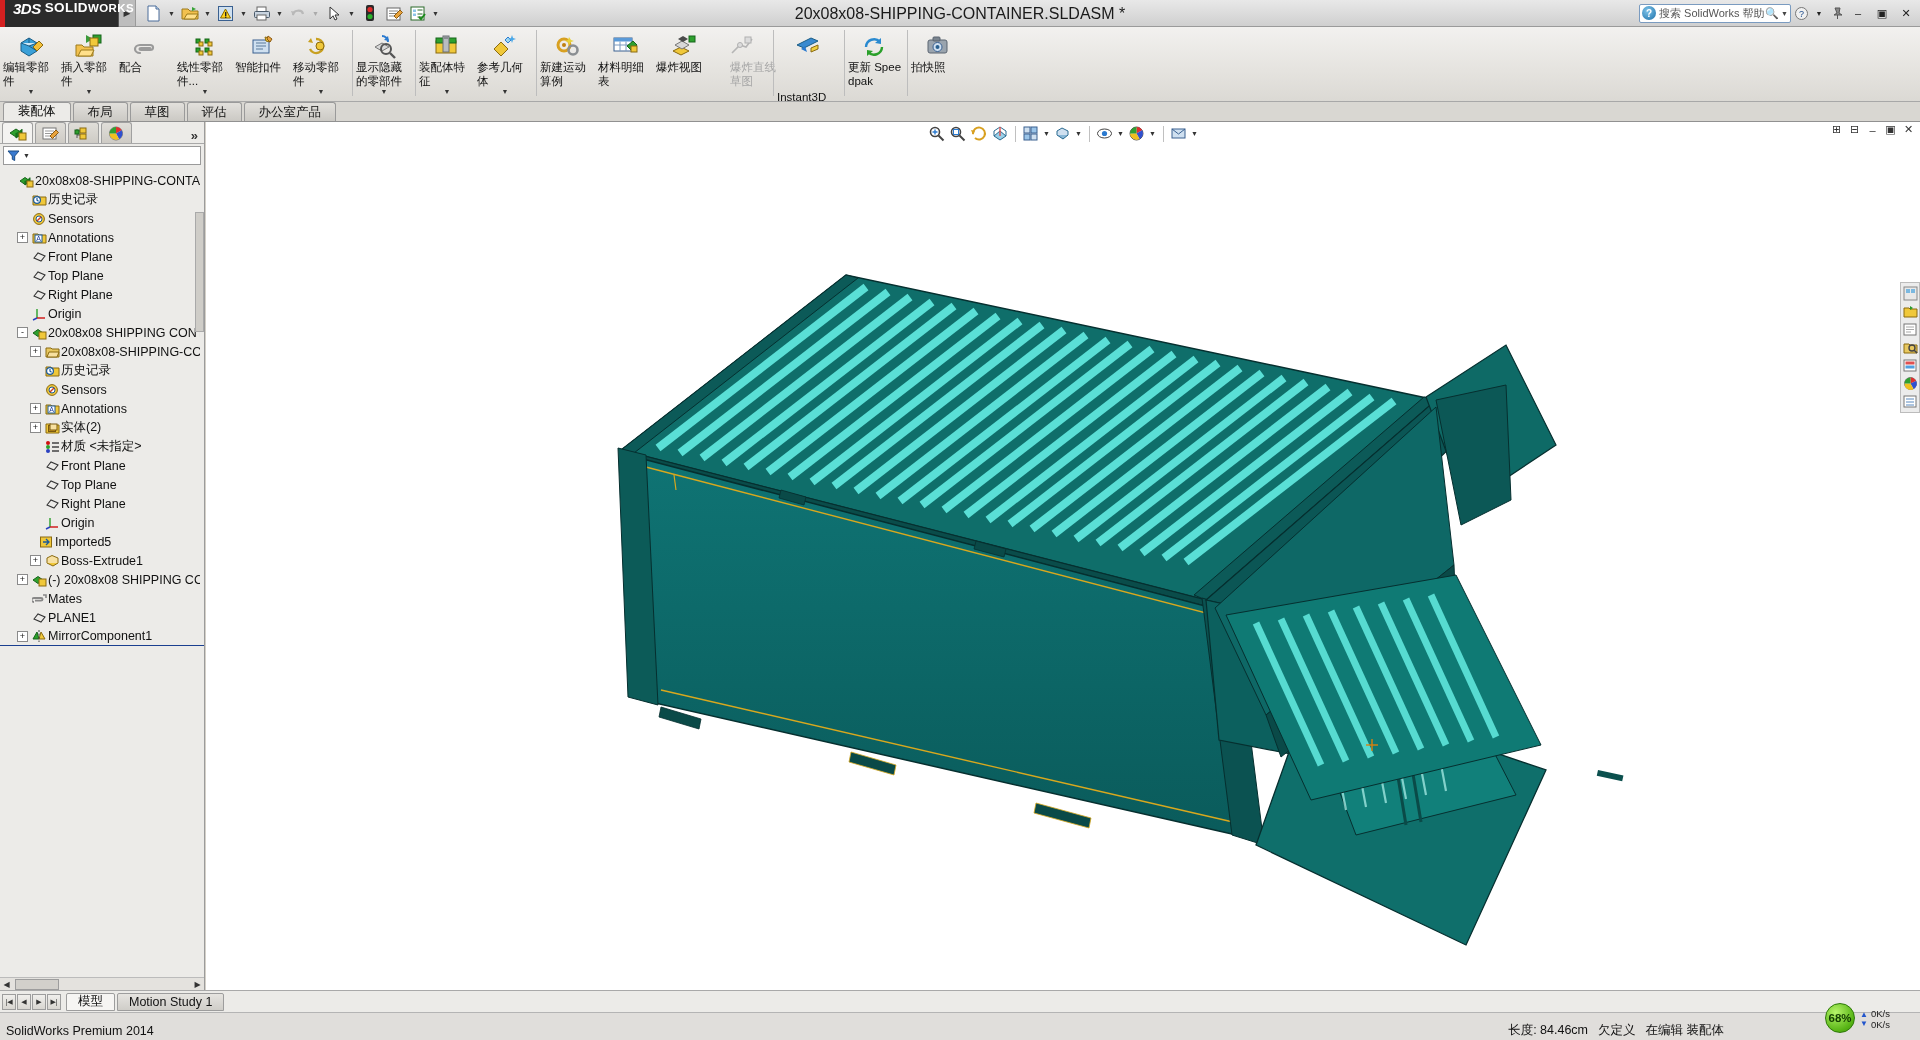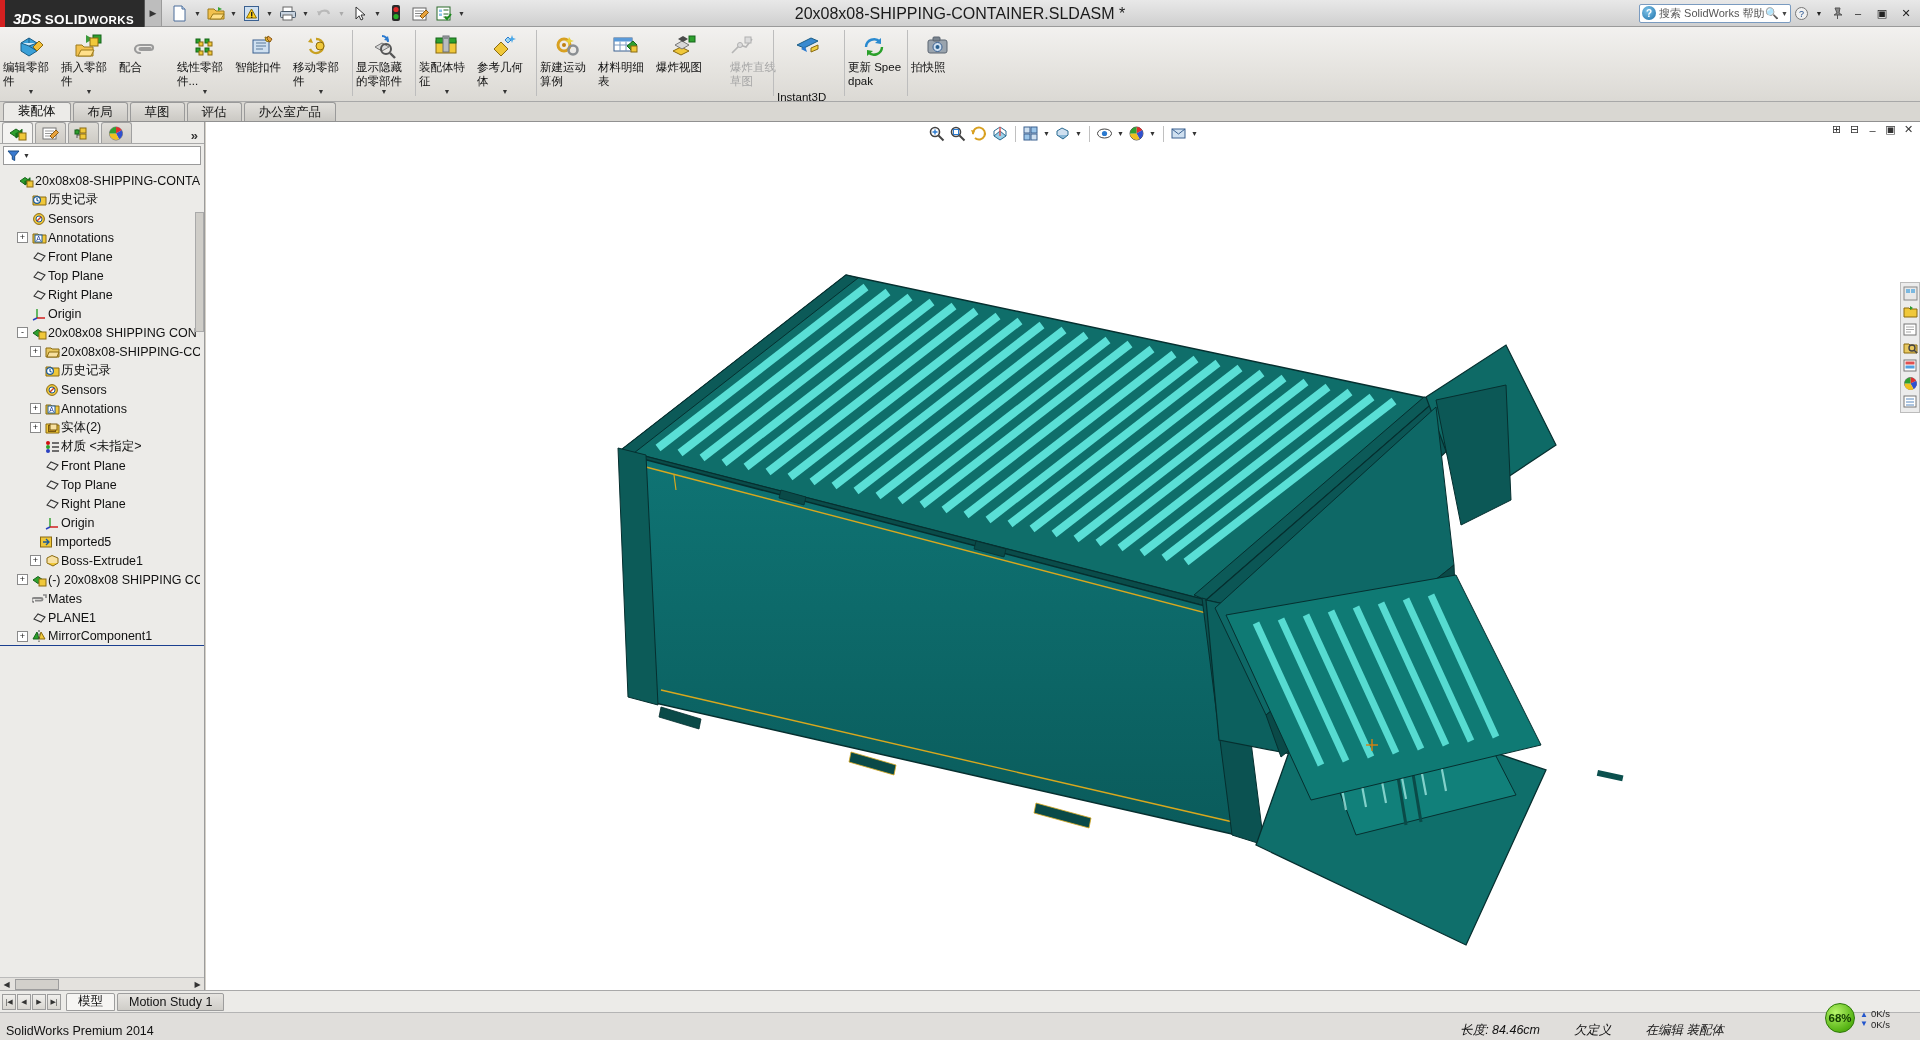--- a/index.html
+++ b/index.html
@@ -14,23 +14,23 @@
   #app { position: relative; width: 1920px; height: 1040px; }
 
   
   .titlebar {
     position: absolute; left: 0; top: 0; width: 1920px; height: 27px;
     background: linear-gradient(to bottom, #e8e8e8 0%, #dcdcdc 50%, #cfcfcf 100%);
     border-bottom: 1px solid #9a9a9a;
     display: flex; align-items: stretch;
   }
   .sw-logo {
-    width: 145px; height: 27px;
+    width: 119px; height: 27px;
     background: #2b2b2b;
-    display: flex; align-items: flex-end;
+    display: flex; align-items: flex-start;
     position: relative;
     border-right: 1px solid #555;
   }
   .sw-logo::before {
     content: ""; position: absolute; left: 0; top: 0; width: 5px; height: 27px;
     background: #d42020;
   }
   .sw-logo .ds {
     color: #fff; font-style: italic; font-weight: bold; font-size: 15px;
     margin-left: 13px; letter-spacing: -0.5px; font-family: "Liberation Sans", sans-serif;
@@ -219,21 +219,21 @@
   }
   .btab.active { background: #f6f5f3; }
 
   .statusbar {
     position: absolute; left: 0; top: 1012px; width: 1920px; height: 36px;
     background: #e0dedb; border-top: 1px solid #b4b4b4;
     display: flex; align-items: center; font-size: 12.5px; color: #111;
     padding: 0 6px;
   }
   .sb-left { }
-  .sb-right { margin-left: auto; display: flex; align-items: flex-end; gap: 34px; padding-right: 190px; font-style: italic; }
+  .sb-right { margin-left: auto; display: flex; align-items: flex-end; gap: 10px; padding-right: 190px; }
 
   
   .zoomwidget {
     position: absolute; right: 60px; top: 1003px; width: 40px; height: 30px;
     display: flex; align-items: center; justify-content: center;
   }
   .zoomcircle {
     width: 30px; height: 30px; border-radius: 50%;
     background: radial-gradient(circle at 35% 30%, #b7f56a, #56b314 70%, #3d8c0c);
     border: 1px solid #2e7a08; color: #123d00; font-size: 11.5px; font-weight: bold;

